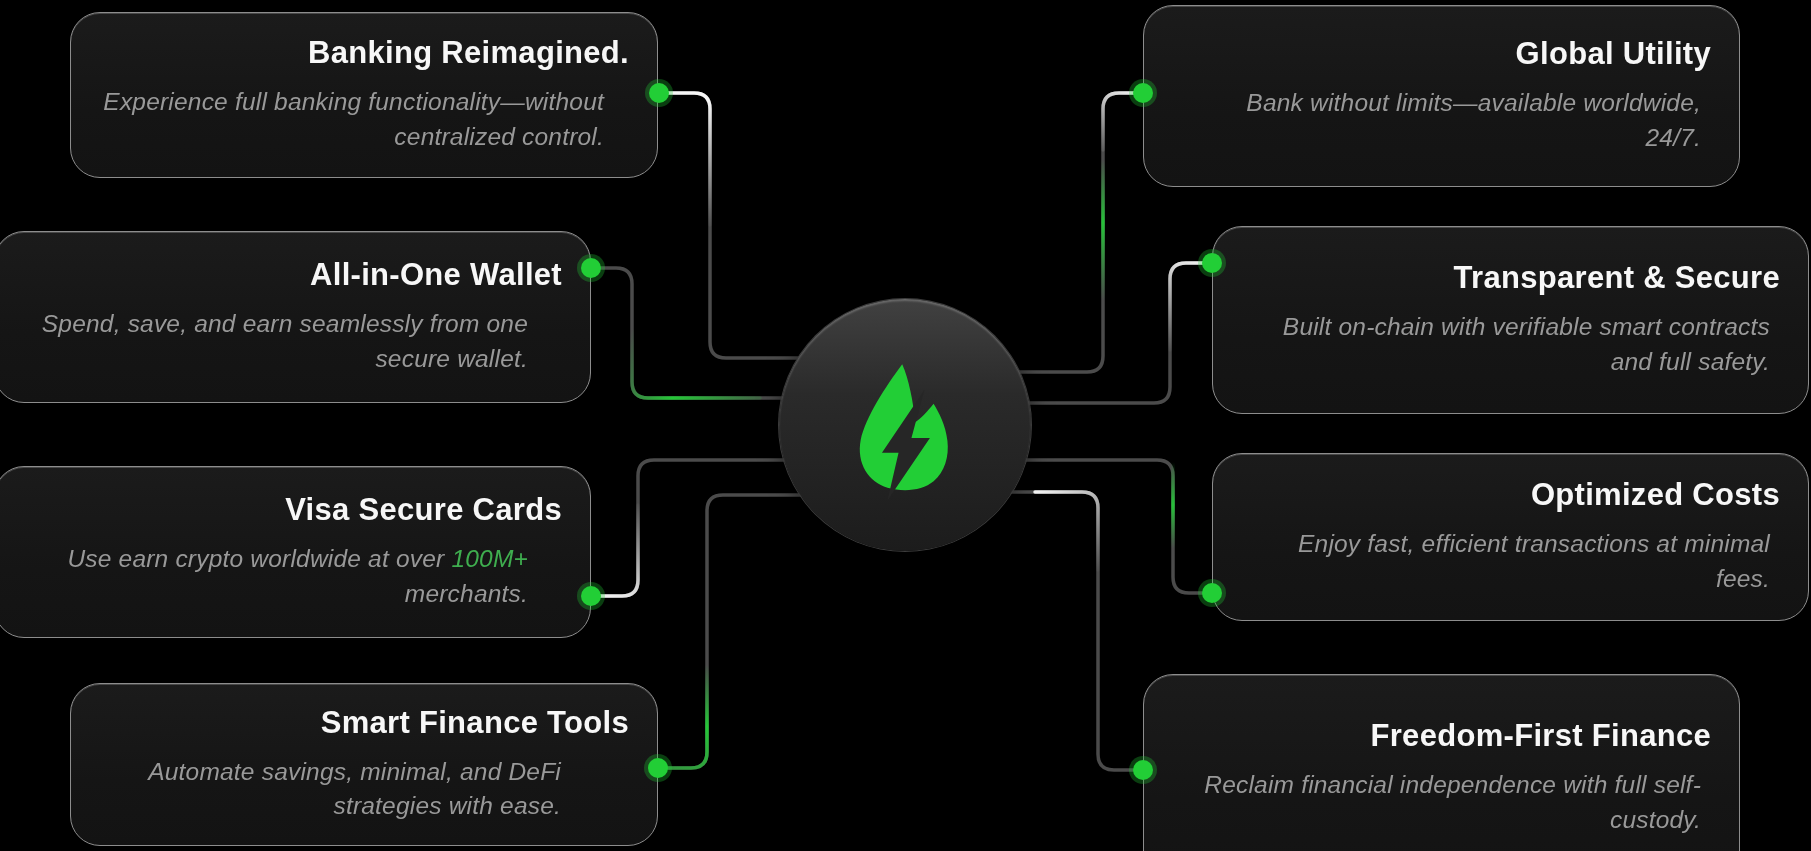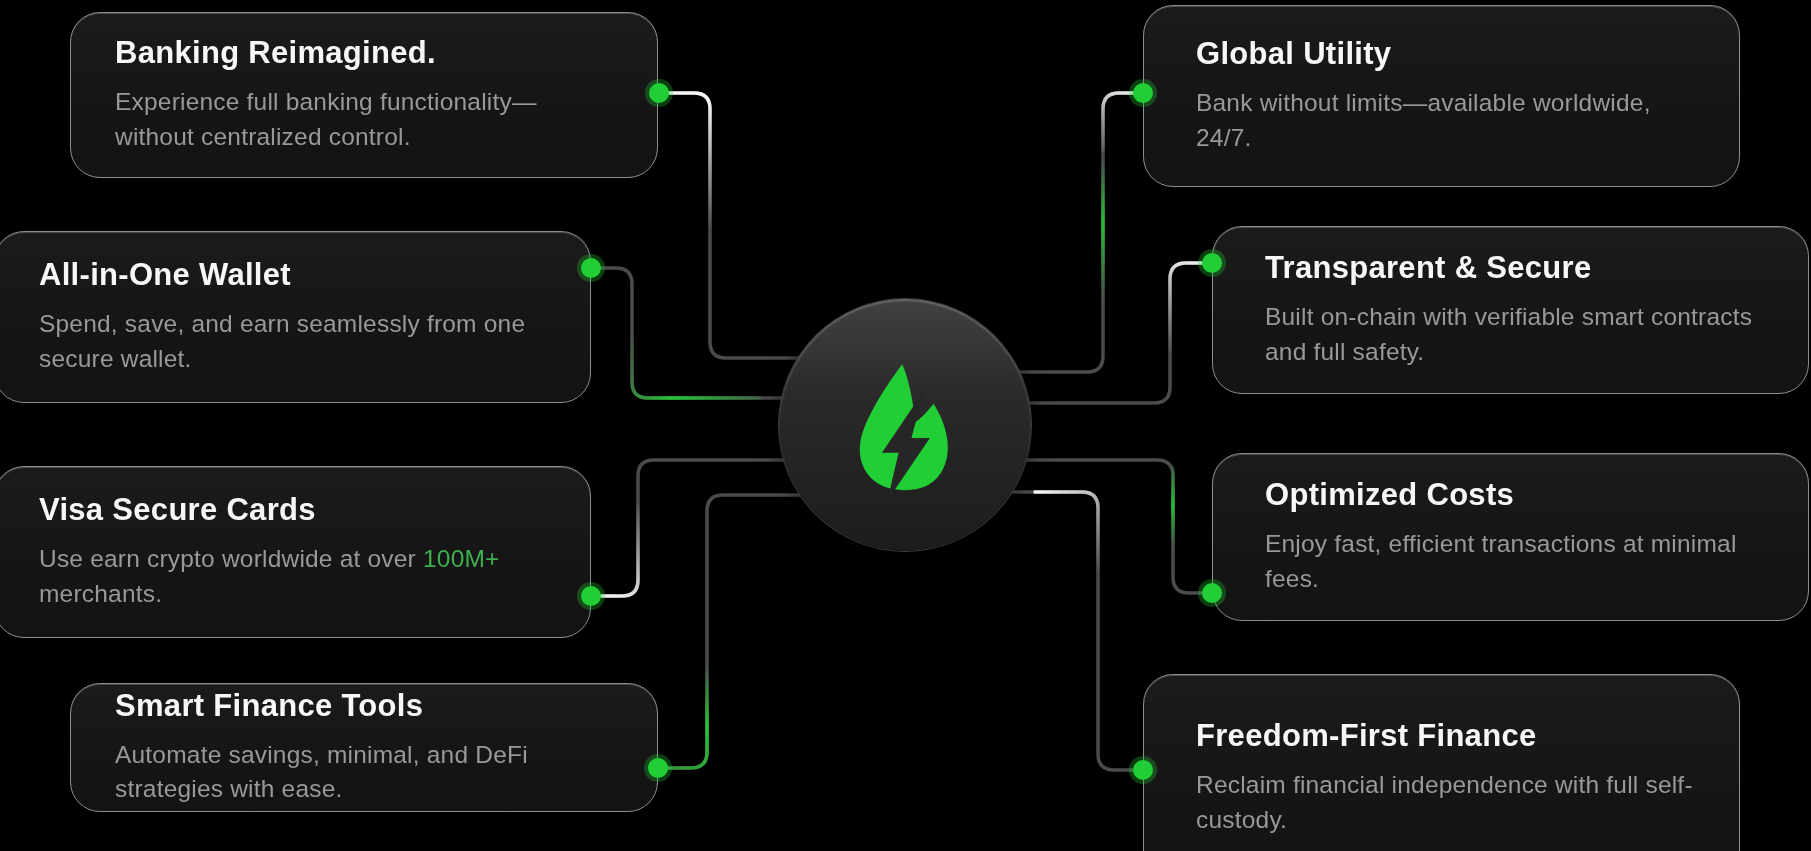--- a/index.html
+++ b/index.html
@@ -14,40 +14,41 @@
     background:linear-gradient(180deg,#414141 0%,#2a2a2a 38%,#1c1c1c 100%);
     box-shadow:0 0 0 1px #3c3c3c, inset 0 2px 2px rgba(255,255,255,.22), 0 0 22px rgba(0,0,0,.65);
     z-index:2;display:flex;align-items:center;justify-content:center;
   }
   .card{
     position:absolute;z-index:3;box-sizing:border-box;
     background:linear-gradient(180deg,#1b1b1b 0%,#151515 60%,#131313 100%);
     border:1.5px solid #8d8d8d;border-radius:30px;
     box-shadow:inset 0 1px 0 rgba(255,255,255,.2), 0 4px 14px rgba(0,0,0,.55);
     display:flex;flex-direction:column;justify-content:center;gap:13px;
-    padding:0 44px;
+    padding:0 28px;
+    text-align:right;
   }
   .card.right{padding-left:52px;}
   .card h2{
     margin:0;font-size:31px;line-height:1.18;font-weight:600;letter-spacing:.3px;
     color:var(--title_text,#f7f7f7);
   }
   .card p{
     margin:0;font-size:24.5px;line-height:1.42;font-weight:400;letter-spacing:.2px;
-    color:var(--description_text,#999);max-width:505px;
+    color:var(--description_text,#999);max-width:505px;font-style:italic;
   }
   .card.narrow p{max-width:462px;}
   .hl{color:var(--highlight_green,#3fae4f);}
   
   .c1{left:70px;top:12px;width:588px;height:166px;}
   .c2{left:-6px;top:231px;width:597px;height:172px;}
   .c3{left:-6px;top:466px;width:597px;height:172px;}
-  .c4{left:70px;top:683px;width:588px;height:129px;}
+  .c4{left:70px;top:683px;width:588px;height:163px;}
   .c5{left:1143px;top:5px;width:597px;height:182px;}
-  .c6{left:1212px;top:226px;width:597px;height:168px;}
+  .c6{left:1212px;top:226px;width:597px;height:188px;}
   .c7{left:1212px;top:453px;width:597px;height:168px;}
   .c8{left:1143px;top:674px;width:597px;height:208px;}
   .line-base{fill:none;stroke:var(--line_gray,#4b4b4b);stroke-width:3.5;stroke-linecap:round;}
   .line-hi{fill:none;stroke-width:3.5;stroke-linecap:round;}
   .dot-halo{fill:var(--accent_green,#22ce36);opacity:.3;}
   .dot-core{fill:var(--accent_green,#22ce36);}
   .flame{fill:var(--accent_green,#22ce36);}
   .bolt{fill:#262626;}
 </style>
 </head>

